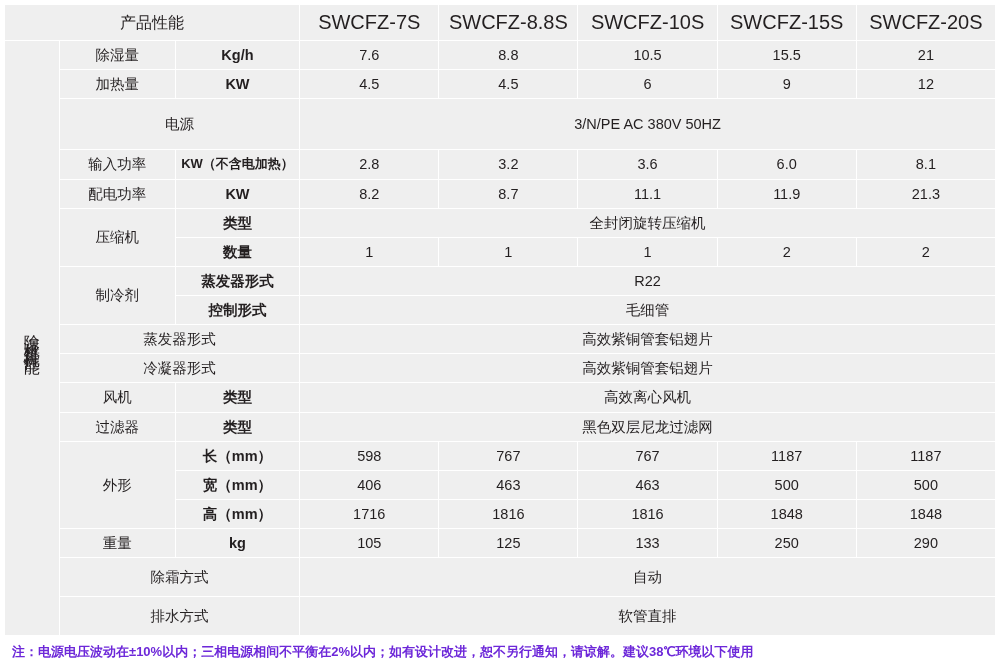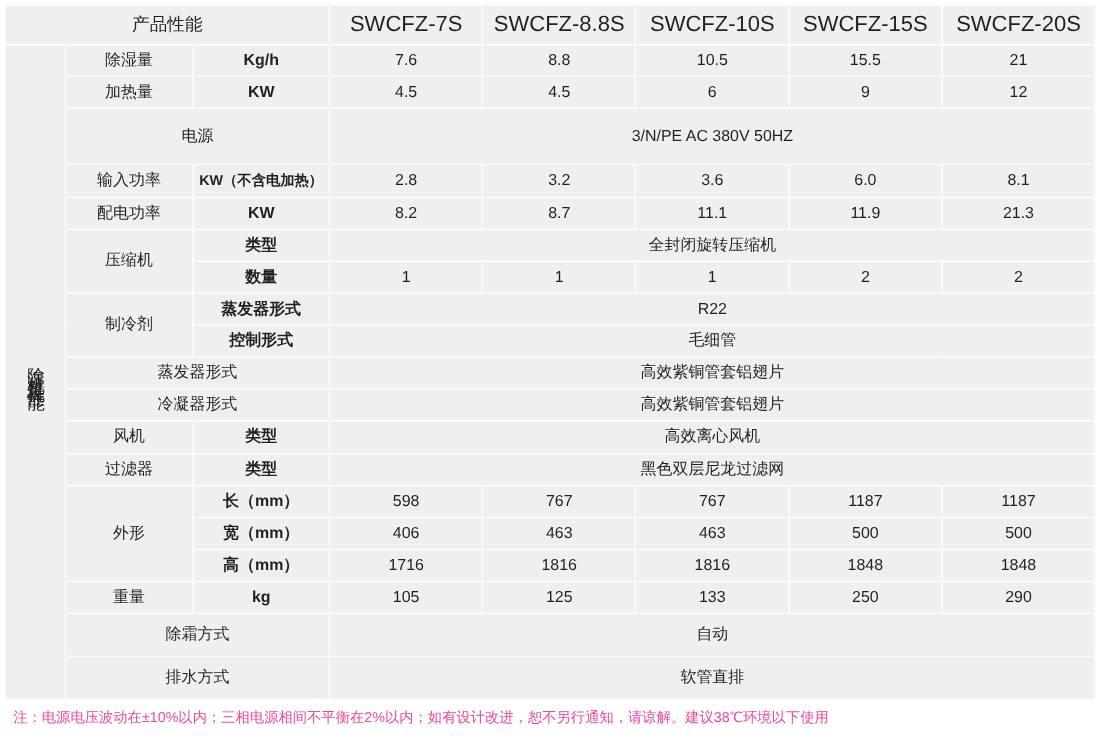--- a/index.html
+++ b/index.html
@@ -76,22 +76,23 @@
   td.wide {
     background: #efefef;
   }
   td.small {
     font-size: 13px;
     margin-left: 36px;
   }
   .note {
     font-size: 13px;
     padding: 7px 8px 0 8px;
-    color: #ec4899;
+    color: #6d28d9;
     line-height: 1.4;
+    font-weight: bold;
   }
 </style>
 </head>
 <body>
 
 <div id="spec-wrap">
   <table class="spec">
     <colgroup>
       <col style="width:52px">
       <col style="width:110px">

